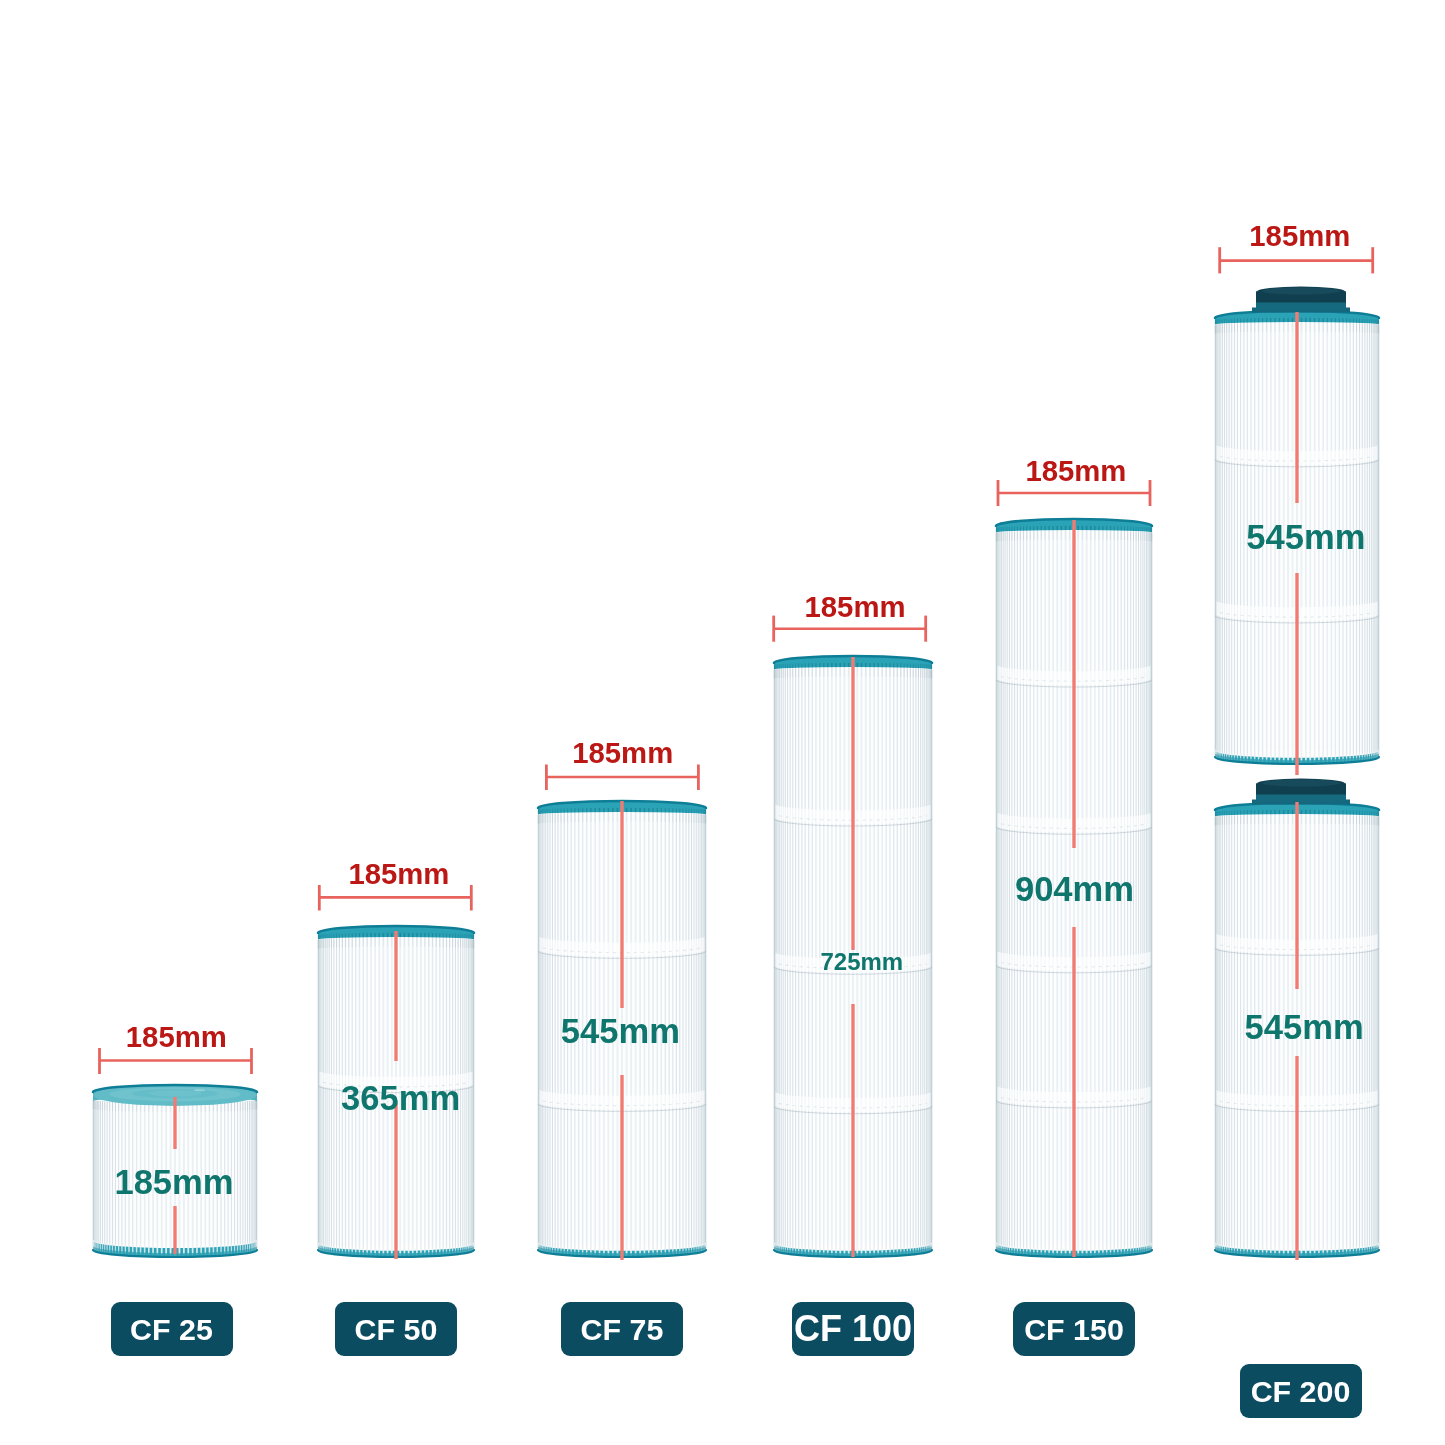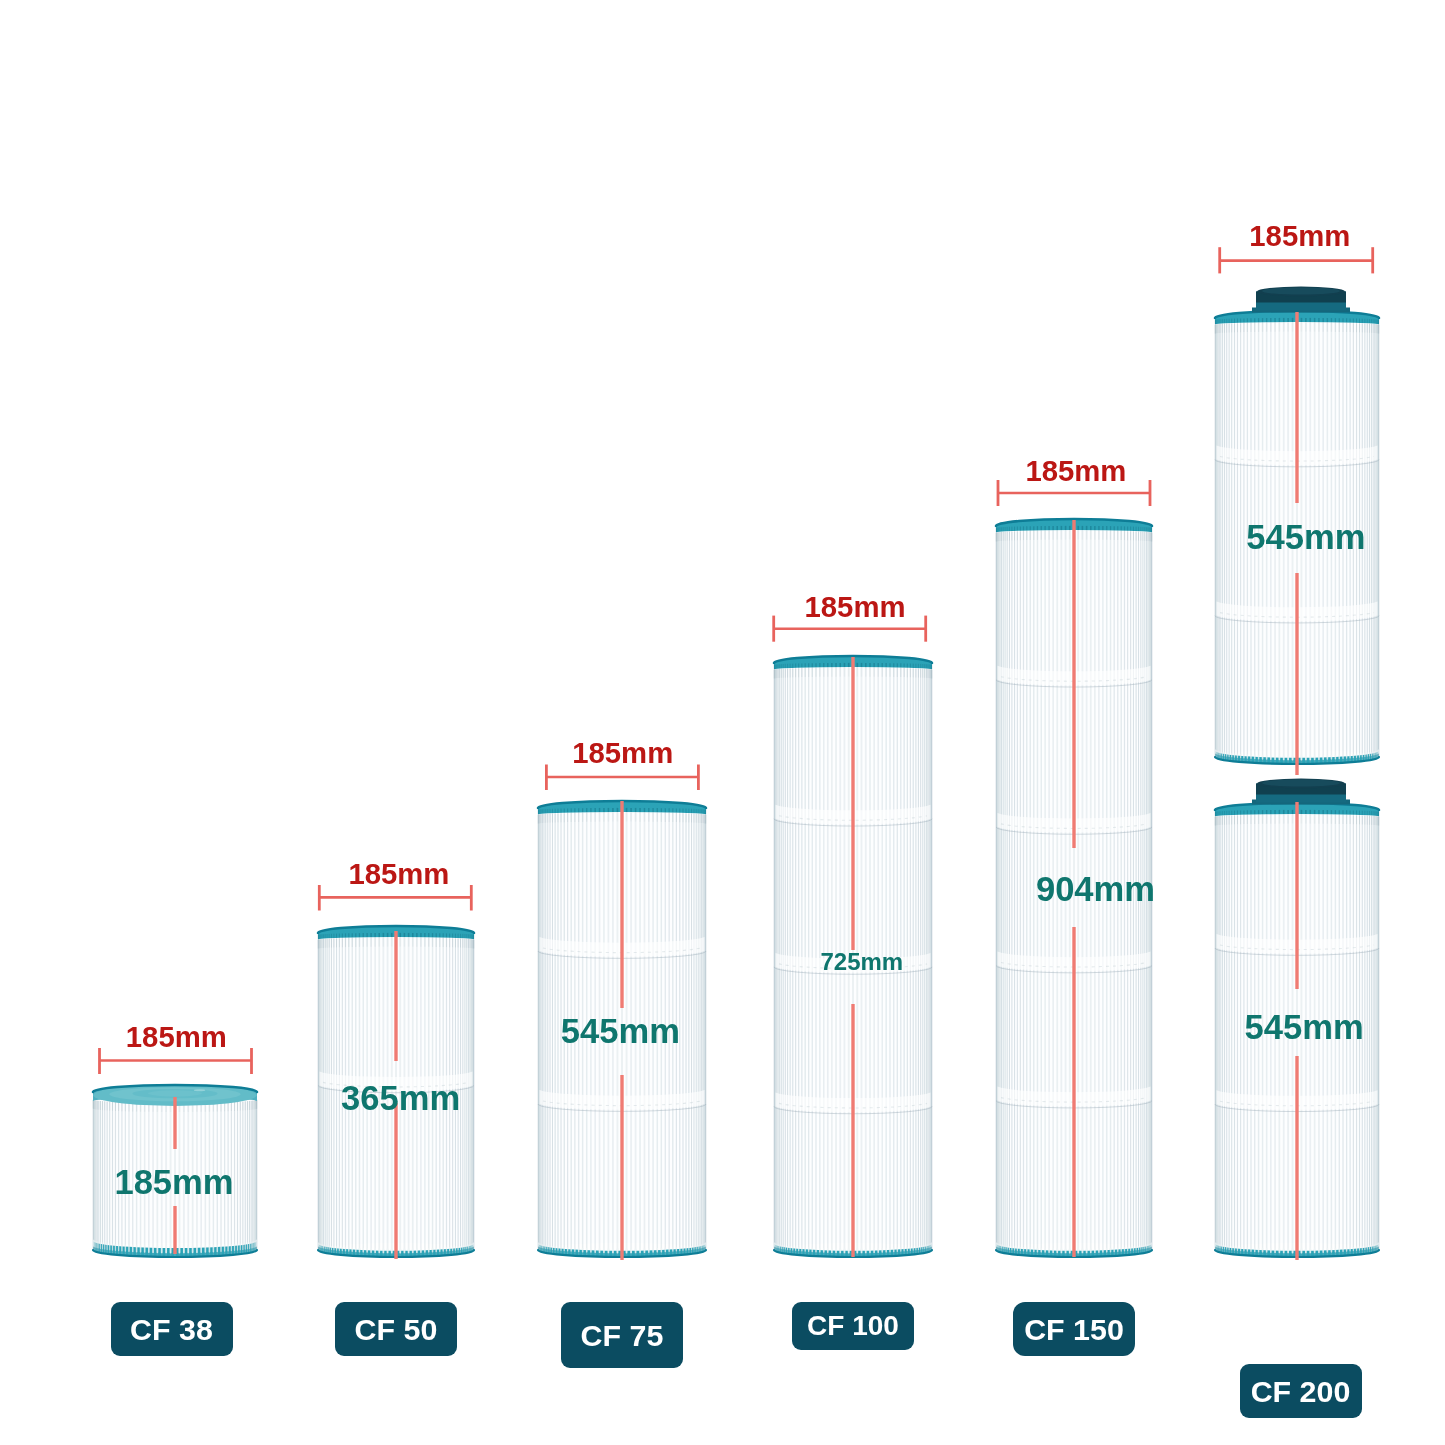--- a/index.html
+++ b/index.html
@@ -1718,31 +1718,31 @@
           <line x1="1219.7" y1="260.6" x2="1372.7" y2="260.6" stroke="#e8635d" stroke-width="2.6"></line>
           <line x1="1219.7" y1="247.2" x2="1219.7" y2="273.4" stroke="#e8635d" stroke-width="2.8"></line>
           <line x1="1372.7" y1="247.2" x2="1372.7" y2="273.4" stroke="#e8635d" stroke-width="2.8"></line>
         </g>
       </g>
     </svg>
 
   <div id="overlays">
     <div class="dim-w" id="w-cf25" style="left: 176.3px; top: 1051px; font-size: 29.3px;">185mm</div>
     <div class="dim-h" id="h-cf25-0" style="left: 174px; top: 1182px; font-size: 34.6px;">185mm</div>
-    <div class="chip" id="c-cf25" style="left: 171.5px; top: 1302px; width: 122px; height: 54px; font-size: 30.4px;">CF 38</div>
+    <div class="chip" id="c-cf25" style="left: 171.5px; top: 1302px; width: 122px; height: 54px; font-size: 30.4px;">CF 25</div>
     <div class="dim-w" id="w-cf50" style="left: 398.9px; top: 888px; font-size: 29.3px;">185mm</div>
     <div class="dim-h" id="h-cf50-0" style="left: 400.6px; top: 1098px; font-size: 34.6px;">365mm</div>
     <div class="chip" id="c-cf50" style="left: 396px; top: 1302px; width: 122px; height: 54px; font-size: 30.4px;">CF 50</div>
     <div class="dim-w" id="w-cf75" style="left: 622.7px; top: 767px; font-size: 29.3px;">185mm</div>
     <div class="dim-h" id="h-cf75-0" style="left: 620.4px; top: 1030.5px; font-size: 34.6px;">545mm</div>
-    <div class="chip" id="c-cf75" style="left: 622px; top: 1302px; width: 122px; height: 66px; font-size: 30.4px;">CF 75</div>
+    <div class="chip" id="c-cf75" style="left: 622px; top: 1302px; width: 122px; height: 54px; font-size: 30.4px;">CF 75</div>
     <div class="dim-w" id="w-cf100" style="left: 855px; top: 621px; font-size: 29.3px;">185mm</div>
     <div class="dim-h" id="h-cf100-0" style="left: 861.8px; top: 961.5px; font-size: 24px;">725mm</div>
-    <div class="chip" id="c-cf100" style="left: 853px; top: 1302px; width: 122px; height: 48px; font-size: 28px;">CF 100</div>
+    <div class="chip" id="c-cf100" style="left: 853px; top: 1302px; width: 122px; height: 54px; font-size: 36px;">CF 100</div>
     <div class="dim-w" id="w-cf150" style="left: 1075.9px; top: 485px; font-size: 29.3px;">185mm</div>
-    <div class="dim-h" id="h-cf150-0" style="left: 1074.5px; top: 889.3px; font-size: 34.6px; margin-left: 21px;">904mm</div>
+    <div class="dim-h" id="h-cf150-0" style="left: 1074.5px; top: 889.3px; font-size: 34.6px;">904mm</div>
     <div class="chip" id="c-cf150" style="left: 1074px; top: 1302px; width: 122px; height: 54px; font-size: 30.4px; border-radius: 12px;">CF 150</div>
     <div class="dim-w" id="w-cf200" style="left: 1299.8px; top: 250px; font-size: 29.3px;">185mm</div>
     <div class="dim-h" id="h-cf200-0" style="left: 1305.8px; top: 537px; font-size: 34.6px;">545mm</div>
     <div class="dim-h" id="h-cf200-1" style="left: 1304.2px; top: 1027px; font-size: 34.6px;">545mm</div>
     <div class="chip" id="c-cf200" style="left: 1300.5px; top: 1364px; width: 122px; height: 54px; font-size: 30.4px;">CF 200</div>
   </div>
 </div>
 
 </body></html>

